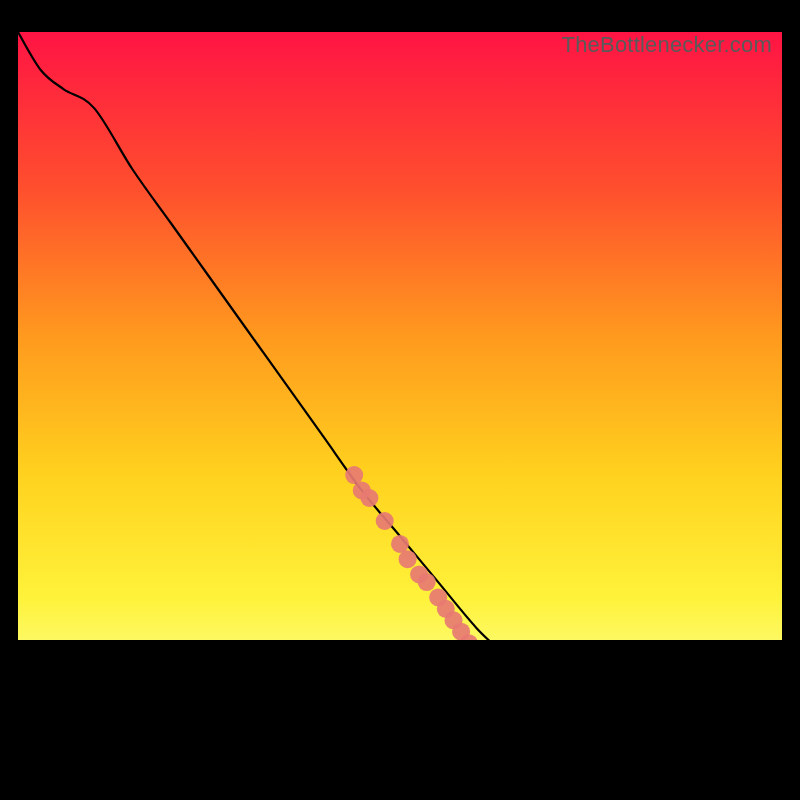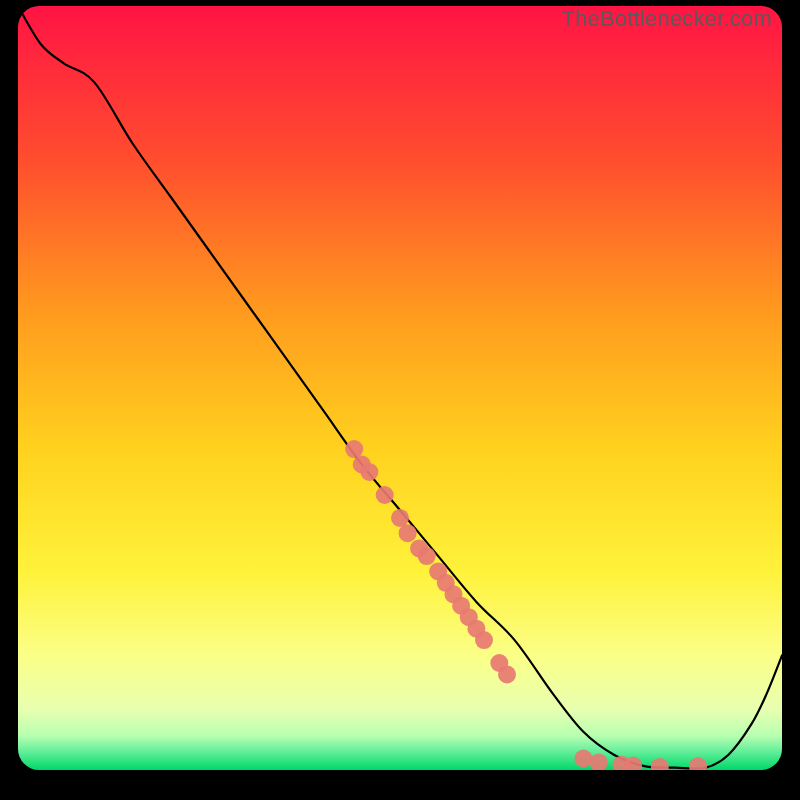--- a/index.html
+++ b/index.html
@@ -13,25 +13,24 @@
   }
   .frame {
     position: relative;
     width: 800px;
     height: 800px;
     background: #000;
   }
   .plot {
     position: absolute;
     left: 18px;
-    top: 6px;
+    top: 32px;
     width: 764px;
-    height: 764px;
+    height: 608px;
     overflow: hidden;
-    border-radius: 21px;
   }
   .watermark {
     position: absolute;
     right: 10px;
     top: 0px;
     font-size: 22px;
     font-weight: 500;
     color: #5a5a5a;
     letter-spacing: 0.2px;
     font-family: Arial, Helvetica, sans-serif;

